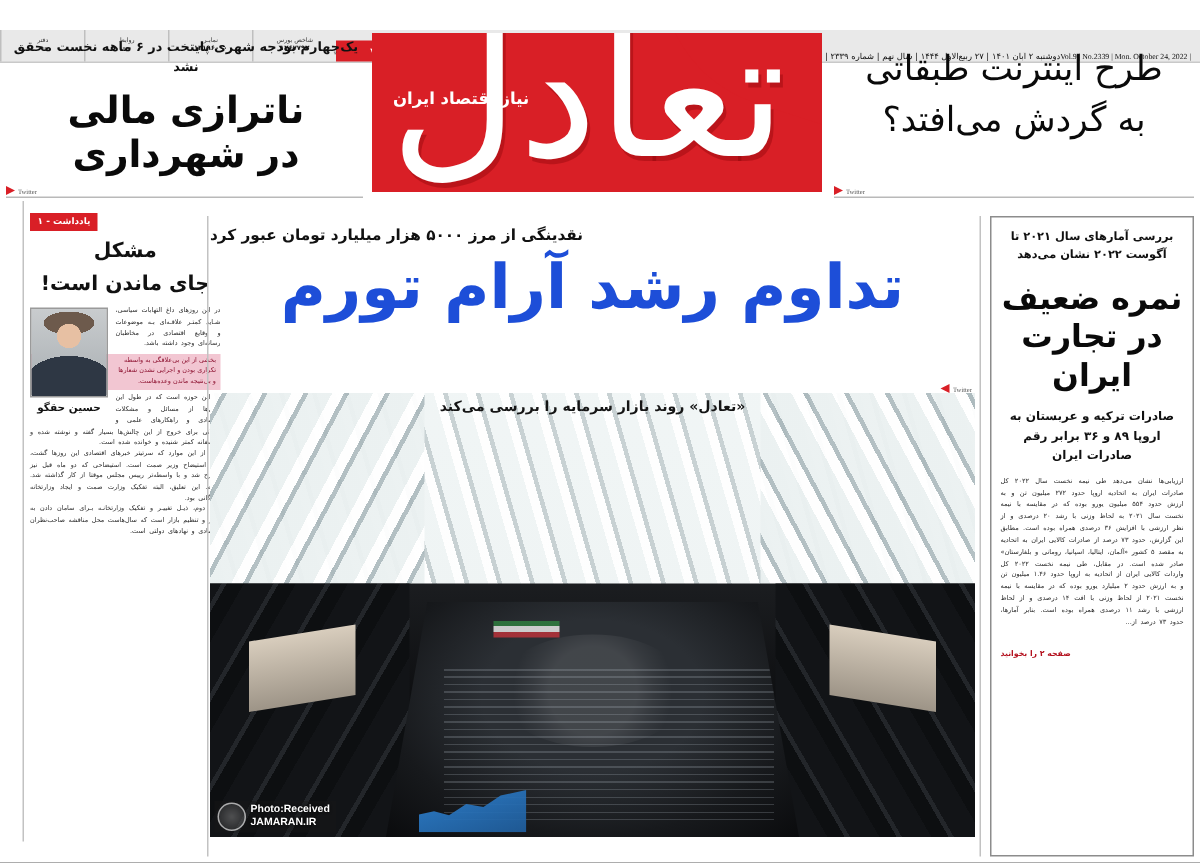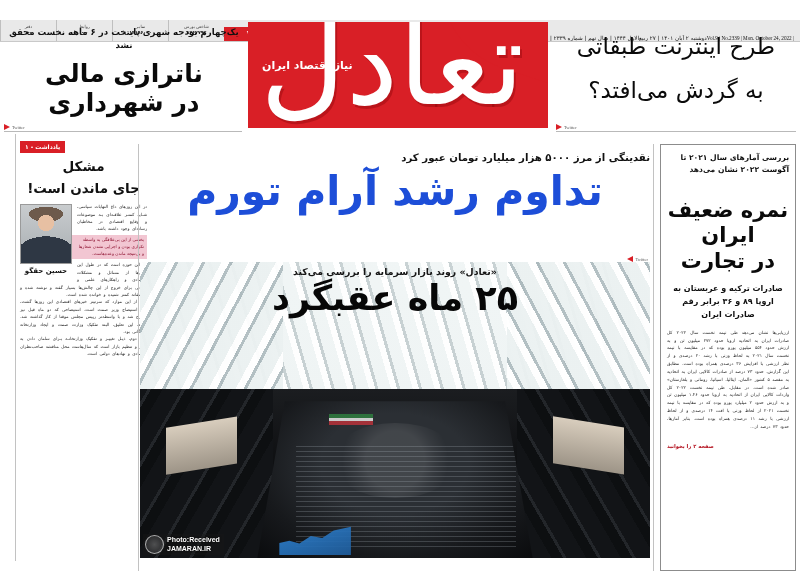--- a/index.html
+++ b/index.html
@@ -289,21 +289,21 @@
     display: block;
   }
 
   .col-center {
     position: absolute;
     top: 144px; left: 140px;
     width: 510px;
     height: 427px;
   }
   .center-kicker {
-    text-align: right;
+    text-align: left;
     font-size: 10.2px;
     font-weight: bold;
     color: #111;
     padding-top: 8px;
     letter-spacing: -.2px;
   }
   .center-head {
     text-align: center;
     font-size: 41px;
     font-weight: bold;
@@ -450,29 +450,29 @@
     border: 1px solid #8c8c8c;
     box-sizing: border-box;
     padding: 7px 6px 6px 6px;
     height: 100%;
   }
   .r-kicker {
     font-size: 7.6px;
     font-weight: bold;
     line-height: 1.62;
     color: #111;
-    text-align: right;
+    text-align: center;
   }
   .r-head {
     font-size: 21px;
     font-weight: bold;
     line-height: 1.22;
     color: #0a0a0a;
     text-align: center;
-    margin-top: 21px;
+    margin-top: 10px;
     letter-spacing: -.5px;
   }
   .r-sub {
     font-size: 8px;
     font-weight: bold;
     line-height: 1.6;
     color: #111;
     text-align: center;
     margin-top: 9px;
   }
@@ -540,21 +540,21 @@
     <div class="big-head" style="margin-top:0">در شهرداری</div>
   </div>
   <div class="marker" style="top:124px; left:4px;">
     <span class="tri-l"></span>
     <span class="mtxt">Twitter</span>
   </div>
   <div class="rule" style="top:131px; left:4px; width:238px;"></div>
 
   <div class="top-right-block">
     <div class="big-head-r">طرح اینترنت طبقاتی</div>
-    <div class="big-head-r" style="margin-top:16px">به گردش می‌افتد؟</div>
+    <div class="big-head-r" style="margin-top:6px">به گردش می‌افتد؟</div>
   </div>
   <div class="marker" style="top:124px; left:556px;">
     <span class="tri-l"></span>
     <span class="mtxt">Twitter</span>
   </div>
   <div class="rule" style="top:131px; left:556px; width:240px;"></div>
 
   <div class="col-left">
     <div style="text-align:left">
       <span class="note-tag">یادداشت - ۱</span>
@@ -599,39 +599,38 @@
       <div class="ph-panel-r"></div>
       <div class="ph-board">
         <div class="ph-emblem"></div>
         <div class="ph-flag"></div>
         <div class="ph-rows"></div>
         <div class="ph-chart"></div>
       </div>
 
       <div class="ph-overlay">
         <div class="ph-kicker">«تعادل» روند بازار سرمایه را بررسی می‌کند</div>
-        <div class="ph-head">۲۵ ماه عقبگرد</div>
       </div>
 
       <div class="ph-credit">
         <div class="seal"></div>
         <div>
           <div class="ctext">Photo:Received</div>
           <div class="ctext">JAMARAN.IR</div>
         </div>
       </div>
     </div>
   </div>
 
   <div class="col-right">
     <div class="rbox">
       <div class="r-kicker">بررسی آمارهای سال ۲۰۲۱ تا آگوست ۲۰۲۲ نشان می‌دهد</div>
       <div class="r-head">نمره ضعیف</div>
+      <div class="r-head" style="margin-top:0">در تجارت</div>
       <div class="r-head" style="margin-top:0">ایران</div>
-      <div class="r-head" style="margin-top:0">در تجارت</div>
       <div class="r-sub">صادرات ترکیه و عربستان به اروپا ۸۹ و ۳۶ برابر رقم صادرات ایران</div>
       <div class="r-body">ارزیابی‌ها نشان می‌دهد طی نیمه نخست سال ۲۰۲۲ کل صادرات ایران به اتحادیه اروپا حدود ۲۷۲ میلیون تن و به ارزش حدود ۵۵۴ میلیون یورو بوده که در مقایسه با نیمه نخست سال ۲۰۲۱ به لحاظ وزنی با رشد ۲۰ درصدی و از نظر ارزشی با افزایش ۳۶ درصدی همراه بوده است. مطابق این گزارش، حدود ۷۳ درصد از صادرات کالایی ایران به اتحادیه به مقصد ۵ کشور «آلمان، ایتالیا، اسپانیا، رومانی و بلغارستان» صادر شده است. در مقابل، طی نیمه نخست ۲۰۲۲ کل واردات کالایی ایران از اتحادیه به اروپا حدود ۱.۴۶ میلیون تن و به ارزش حدود ۲ میلیارد یورو بوده که در مقایسه با نیمه نخست ۲۰۲۱ از لحاظ وزنی با افت ۱۴ درصدی و از لحاظ ارزشی با رشد ۱۱ درصدی همراه بوده است. بنابر آمارها، حدود ۷۳ درصد از...</div>
       <div style="text-align:left;margin-top:2px">
         <span class="more-link">صفحه ۲ را بخوانید</span>
       </div>
     </div>
   </div>
 
 </div>
 

